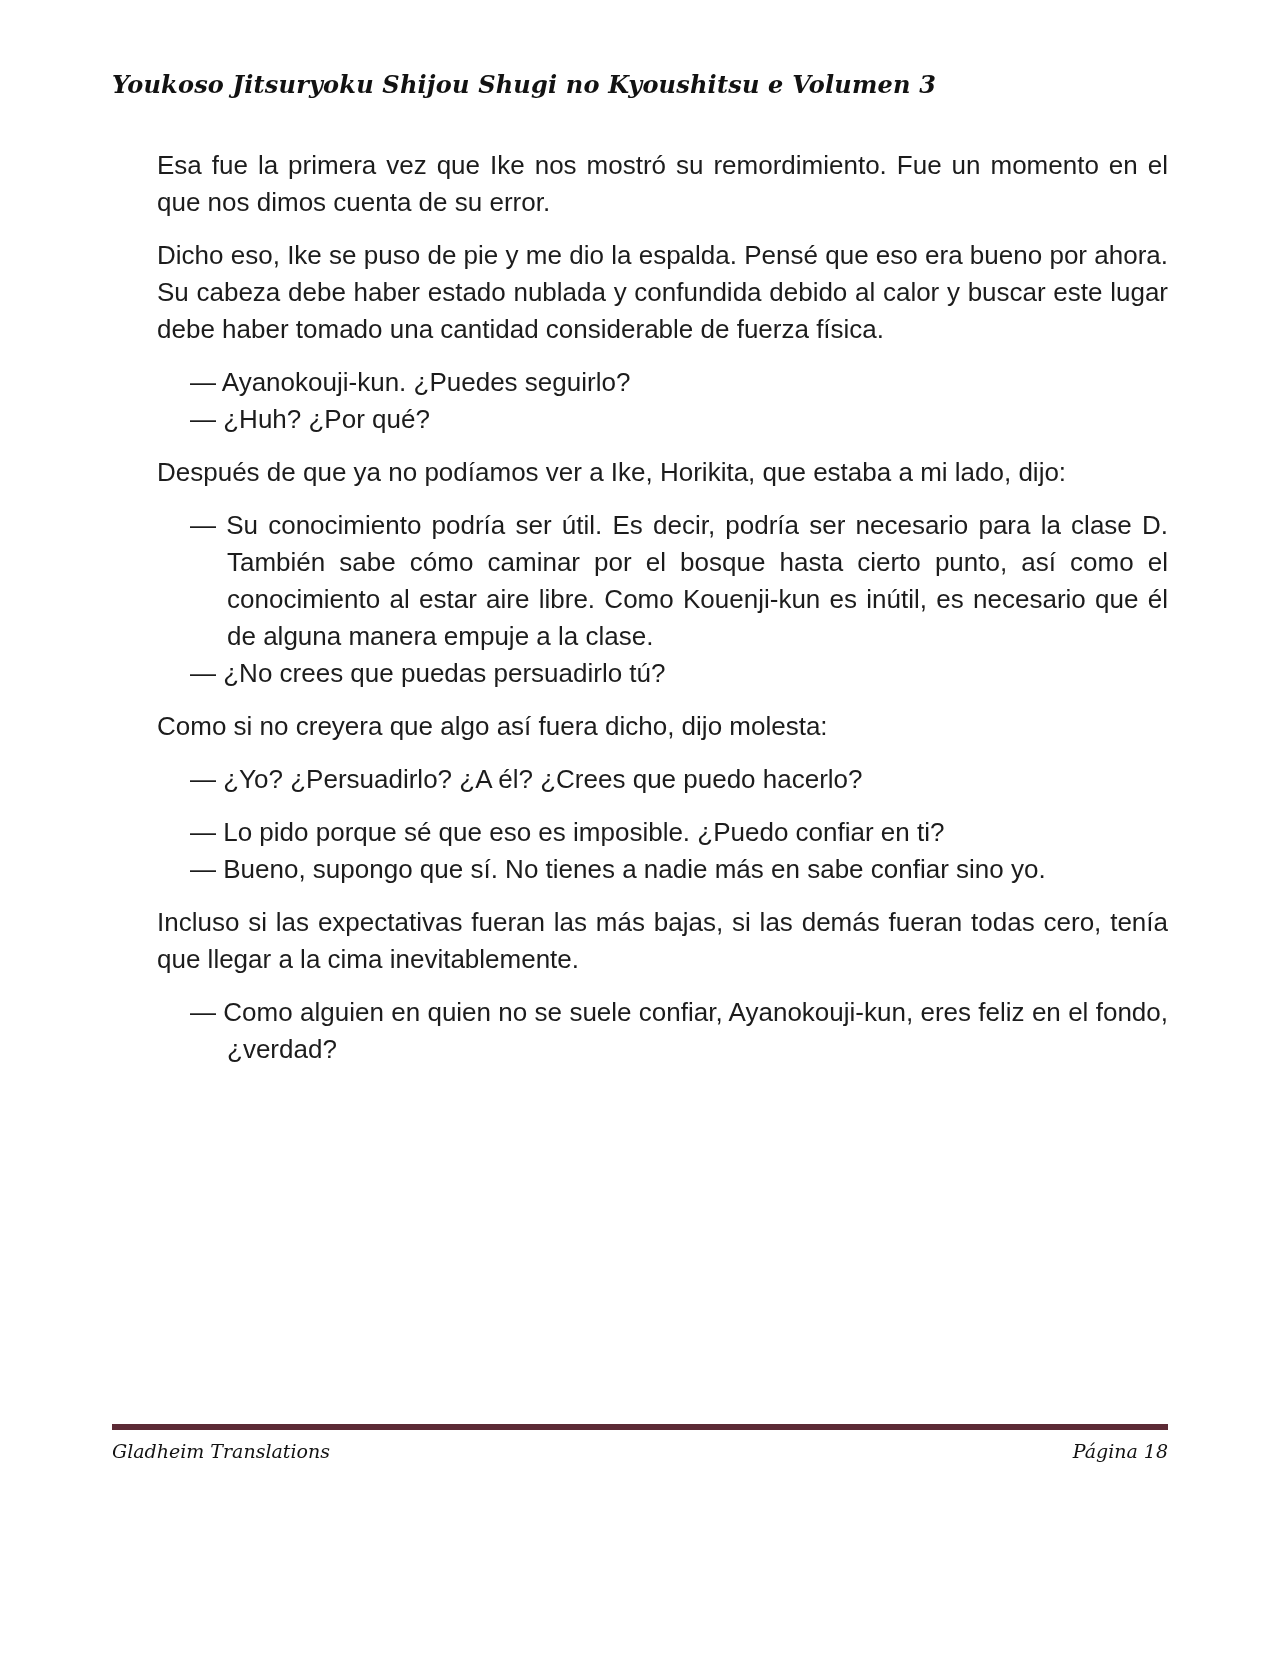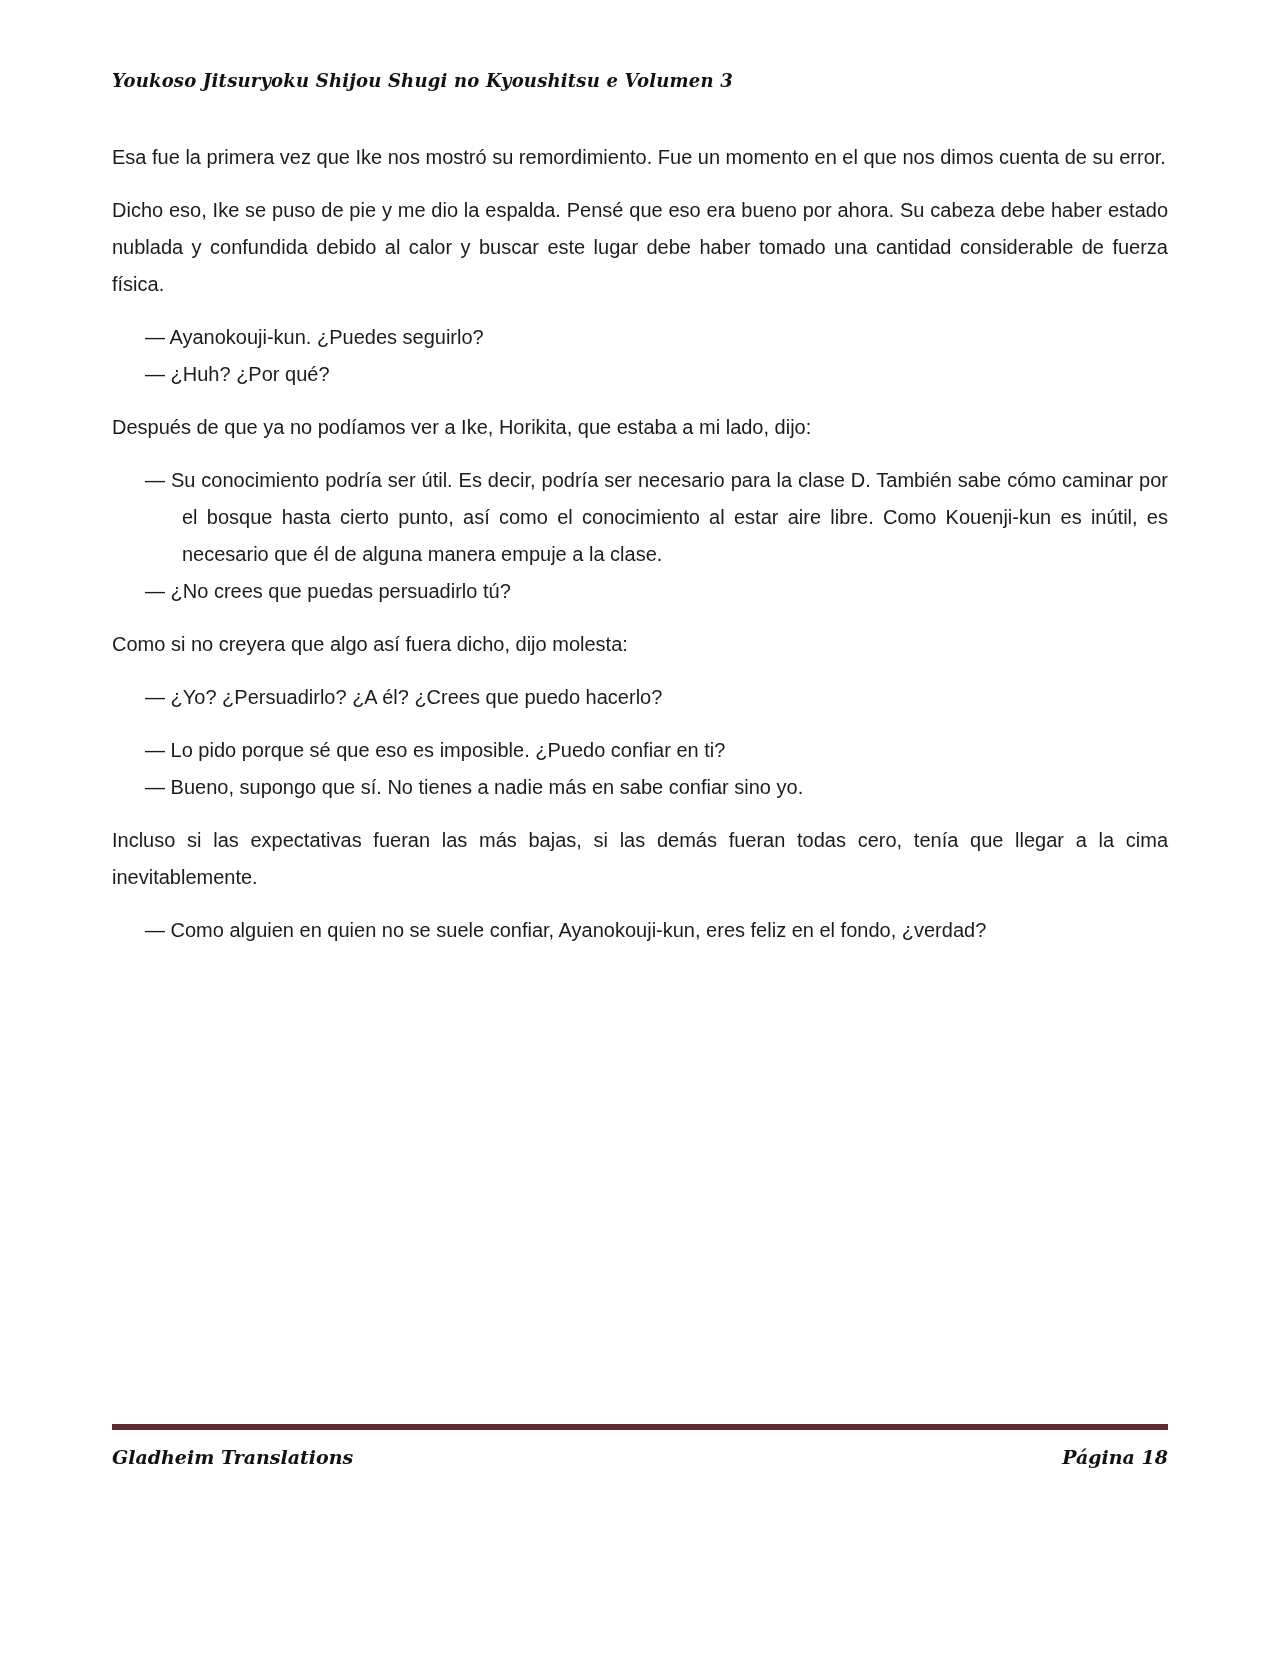--- a/index.html
+++ b/index.html
@@ -18,28 +18,29 @@
     position: relative;
     width: 100%;
     height: 100%;
     padding: 0 112px;
   }
   .doc-header {
     padding-top: 70px;
     font-family: "DejaVu Serif", serif;
     font-style: italic;
     font-weight: bold;
-    font-size: 18px;
+    font-size: 24px;
     letter-spacing: 0.2px;
     color: #121212;
   }
   .doc-content {
     margin-top: 48px;
-    font-size: 20px;
+    font-size: 26px;
     line-height: 37px;
+    margin-left: 45px;
   }
   .para {
     margin: 0 0 16px 0;
     text-align: justify;
   }
   .dialogue {
     margin: 0 0 16px 0;
   }
   .dialogue-line {
     margin: 0;
@@ -52,26 +53,26 @@
     left: 112px;
     right: 112px;
     top: 1424px;
   }
   .footer-rule {
     height: 3px;
     border-top: 4px solid var(--accent);
     border-bottom: 2px solid var(--accent);
   }
   .footer-row {
-    margin-top: 16px;
+    margin-top: 10px;
     display: flex;
     justify-content: space-between;
     font-family: "DejaVu Serif", serif;
     font-style: italic;
-    font-weight: bold;
+    font-weight: normal;
     font-size: 19px;
     color: #121212;
   }
 </style>
 </head>
 <body>
 
 <div class="page">
 
   <div class="doc-header">Youkoso Jitsuryoku Shijou Shugi no Kyoushitsu e Volumen 3</div>

